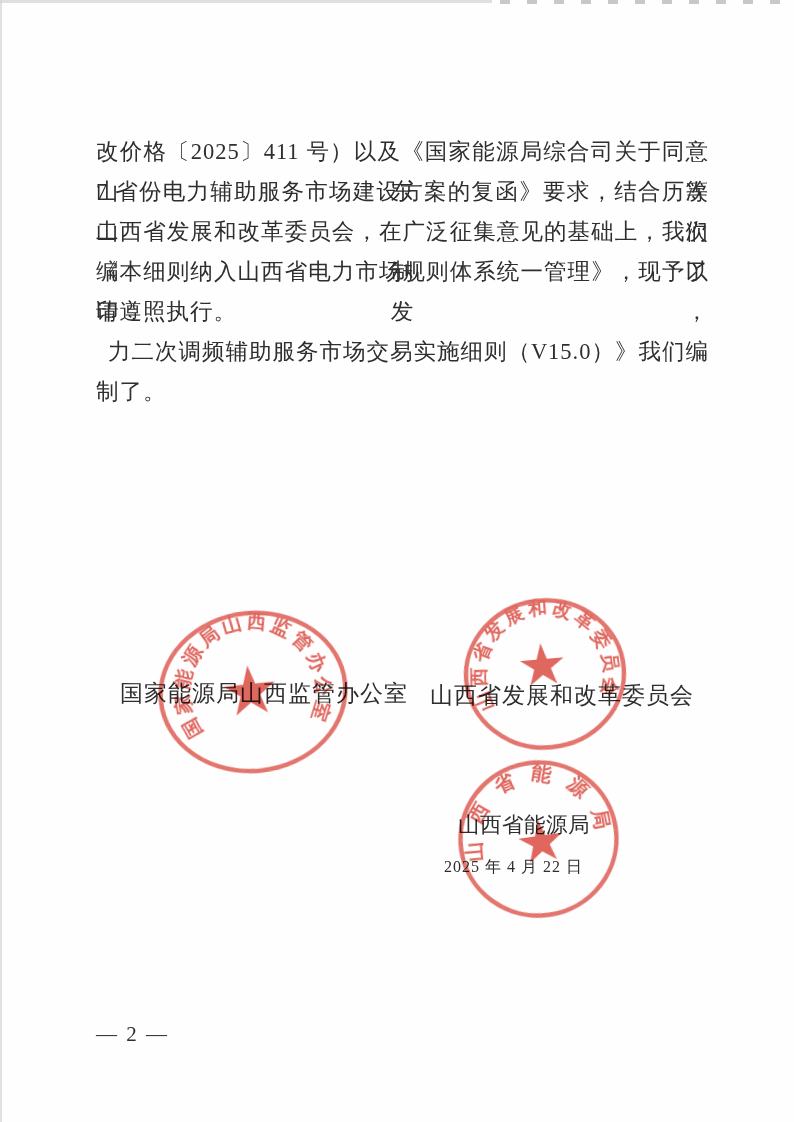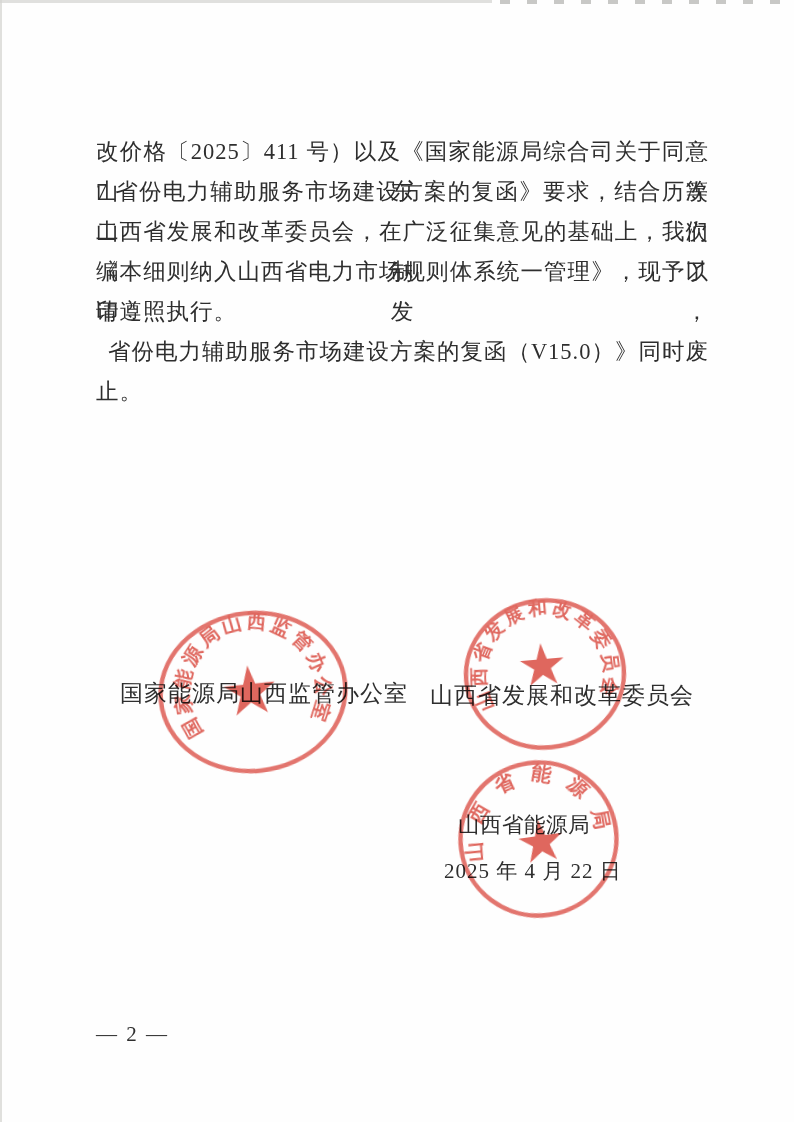--- a/index.html
+++ b/index.html
@@ -40,21 +40,21 @@
   }
   .tline.no-just { text-align: right; text-align-last: left; }
   .tline.indent { text-indent: 45px; }
   .attachment {
     position: absolute; left: 140px; top: 516px;
     font-size: 22px; line-height: 28px; letter-spacing: 1.5px;
   }
   .org-left  { position: absolute; left: 120px; top: 678px; font-size: 23px; letter-spacing: 1px; }
   .org-right { position: absolute; left: 430px; top: 680px; font-size: 23px; letter-spacing: 1px; }
   .org-bottom{ position: absolute; left: 458px; top: 810px; font-size: 21.5px; letter-spacing: 0.5px; }
-  .date-line { position: absolute; left: 444px; top: 857px; font-size: 21px; letter-spacing: 1px; text-align: right; }
+  .date-line { position: absolute; left: 444px; top: 857px; font-size: 16px; letter-spacing: 1px; text-align: right; }
   .page-num  { position: absolute; left: 96px; top: 1022px; font-size: 21px; letter-spacing: 2px; }
 
   
   .seal {
     position: absolute;
     mix-blend-mode: multiply;
     filter: blur(0.5px);
     opacity: 0.88;
   }
   .seal-1 { left: 155px; top: 609px; transform: rotate(-6deg); }
@@ -70,21 +70,21 @@
   <div class="edge-top"></div>
   <div class="edge-dashes"></div>
   <div class="edge-left"></div>
 
   <div class="bodytext">
     <div class="tline">改价格〔2025〕411 号）以及《国家能源局综合司关于同意山东等</div>
     <div class="tline">7 省份电力辅助服务市场建设方案的复函》要求，结合历次二次</div>
     <div class="tline">山西省发展和改革委员会，在广泛征集意见的基础上，我们编制了</div>
     <div class="tline">《本细则纳入山西省电力市场规则体系统一管理》，现予以印发，</div>
     <div class="tline no-just">请遵照执行。</div>
-    <div class="tline no-just">省份电力辅助服务市场建设方案的复函（V15.0）》同时废止。</div>
+    <div class="tline no-just">力二次调频辅助服务市场交易实施细则（V15.0）》我们编制了。</div>
   </div>
 
 
   <div class="org-left">国家能源局山西监管办公室</div>
   <div class="org-right">山西省发展和改革委员会</div>
   <div class="org-bottom">山西省能源局</div>
   <div class="date-line">2025 年 4 月 22 日</div>
 
   <div class="page-num">— 2 —</div>
 

